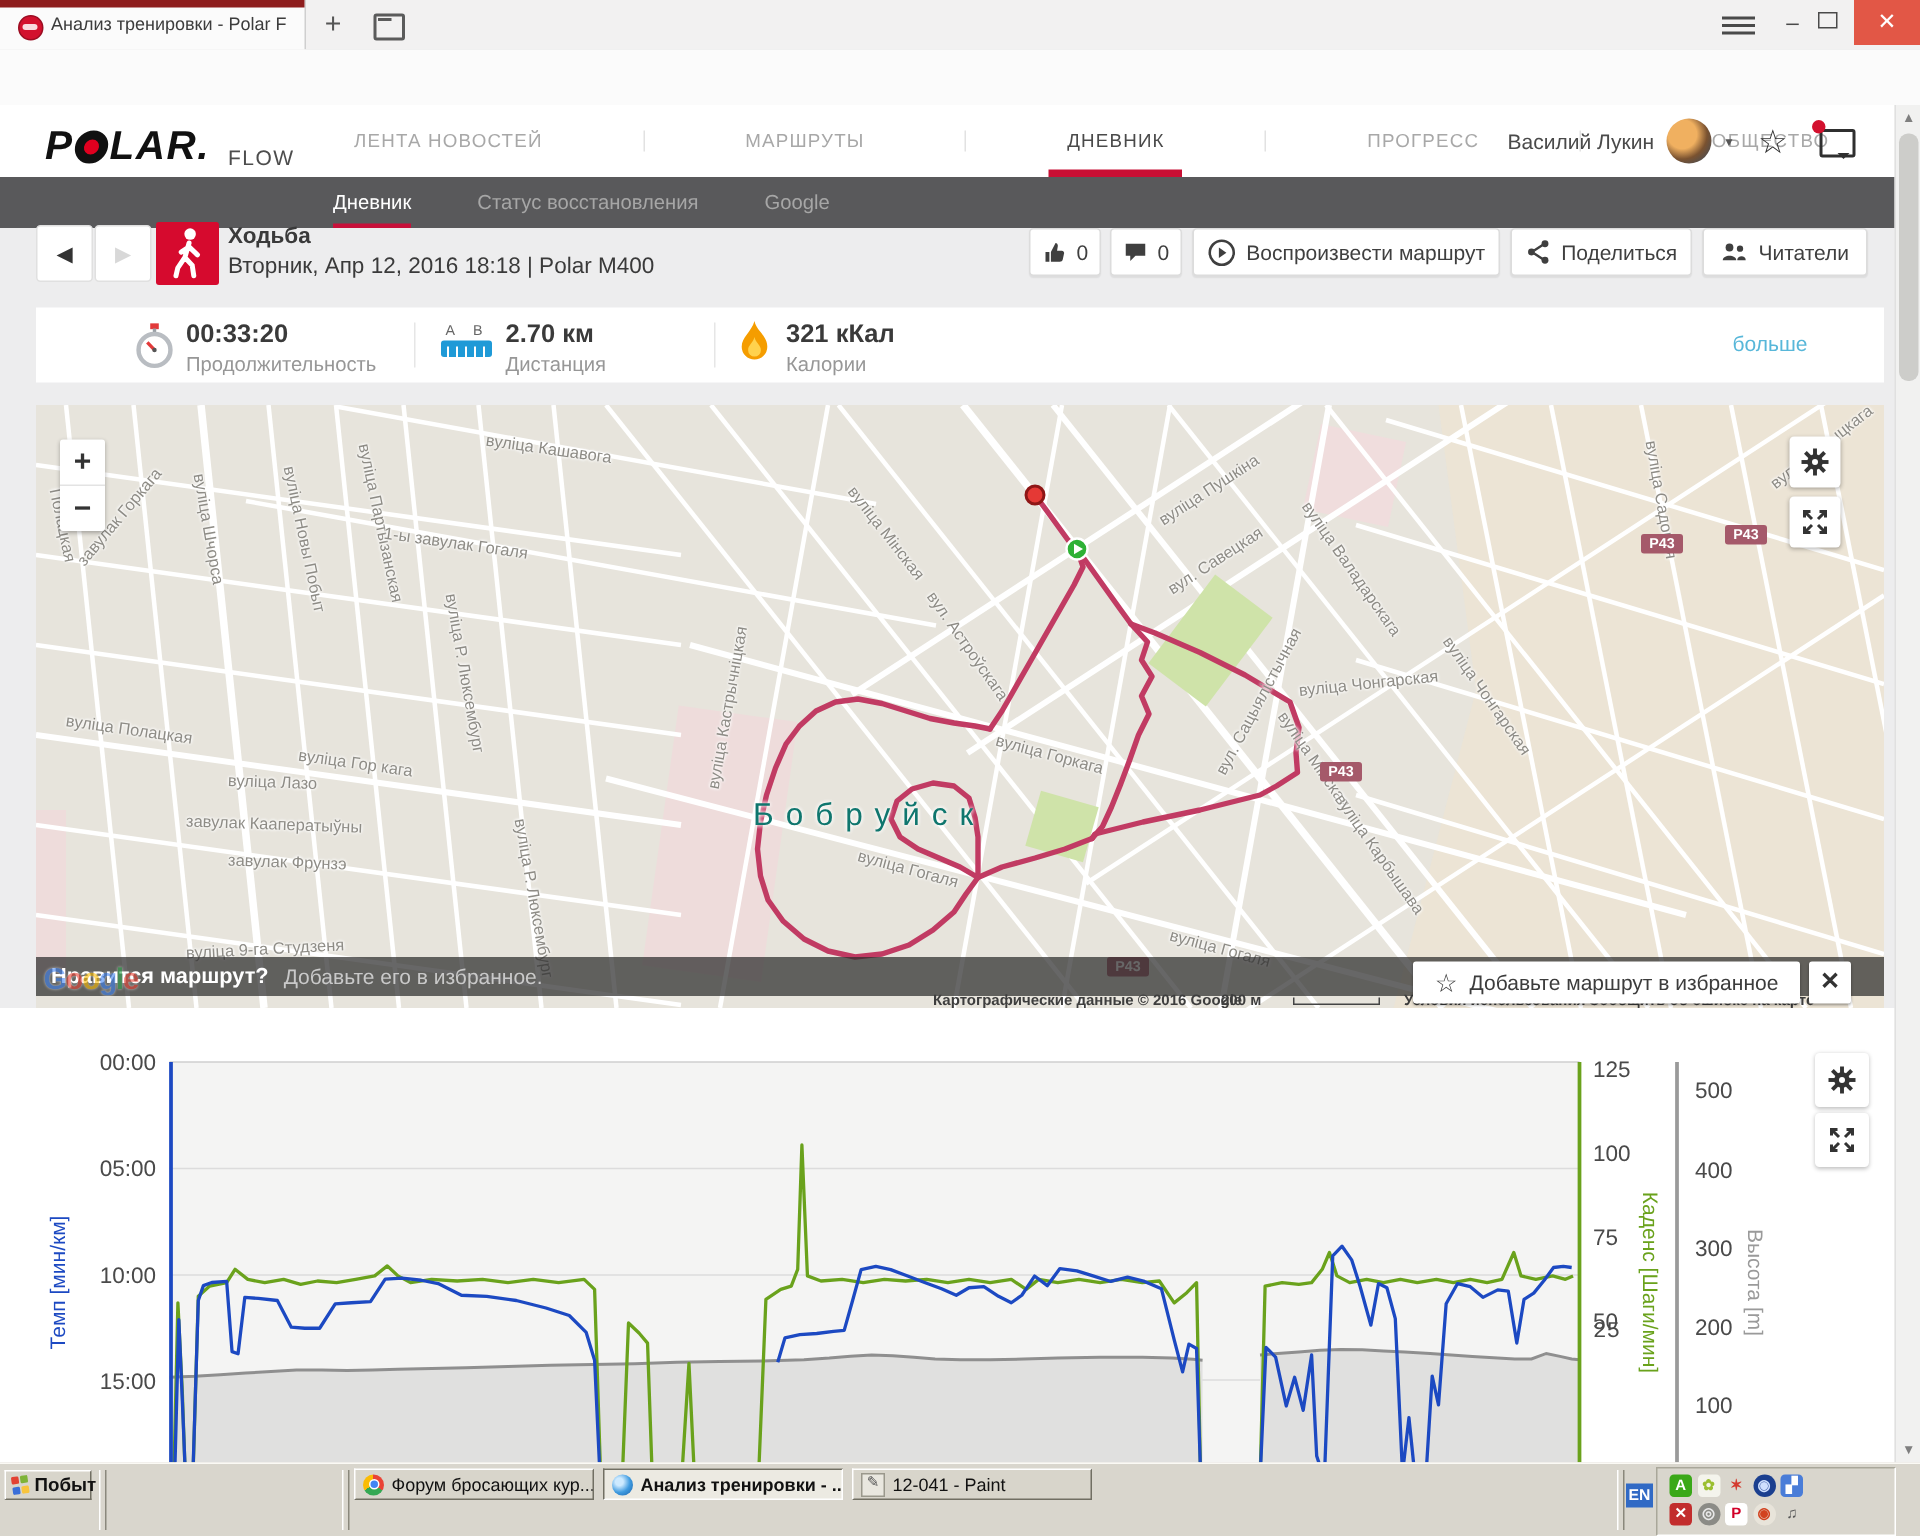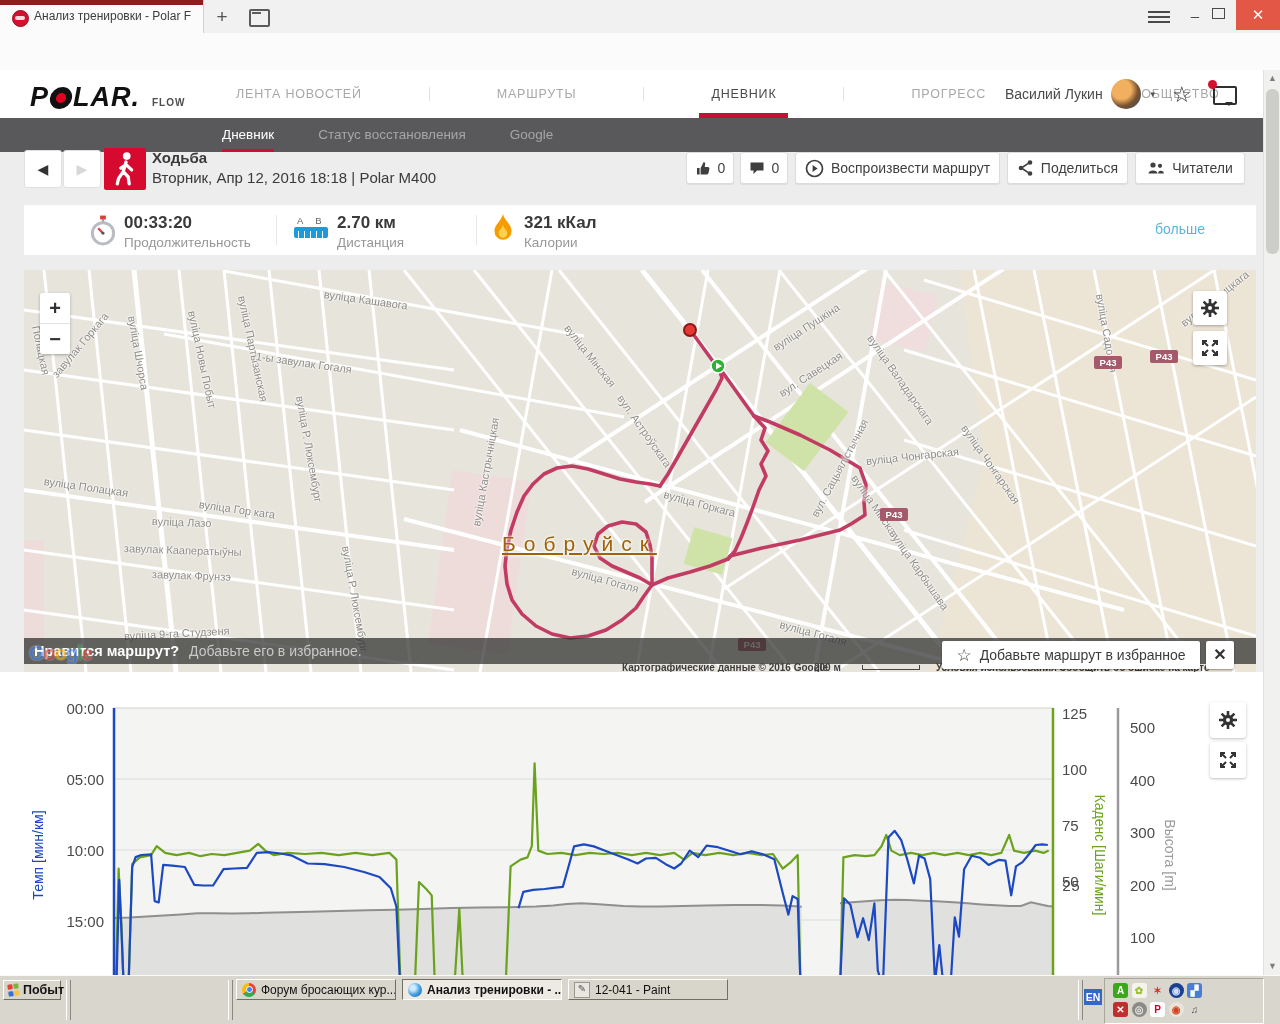--- a/index.html
+++ b/index.html
@@ -37,21 +37,21 @@
   .ext-div{left:1216px;top:40px;width:1px;height:20px;background:#d0d0d0;}
   .ext-chat{left:1234px;top:41px;width:20px;height:15px;border:2px solid #6e6e6e;border-radius:2px;}
   .ext-chat::after{content:"";position:absolute;left:2px;bottom:-7px;border:4px solid transparent;border-top-color:#6e6e6e;}
 
   
   .pheader{left:0;top:70px;width:1280px;height:48px;background:#fff;}
   .plogo{left:30px;top:12px;display:flex;align-items:center;font-style:italic;font-weight:900;
          font-size:27px;letter-spacing:1px;color:#111;}
   .plogo .o{display:inline-block;width:10px;height:10px;border:6px solid #111;border-radius:50%;
             background:#e1001f;margin:0 1px;transform:skewX(-8deg);}
-  .pflow{left:152px;top:27px;font-size:10px;font-weight:bold;color:#4d4d4d;letter-spacing:1px;}
+  .pflow{left:152px;top:27px;font-size:14px;font-weight:normal;color:#4d4d4d;letter-spacing:1px;}
   .pnav{left:214px;top:0;height:48px;display:flex;align-items:center;gap:45px;}
   .pnav-item{padding:0 22px;font-size:12.5px;letter-spacing:.8px;color:#a8a8a8;height:48px;line-height:48px;position:relative;}
   .pnav-item.active{color:#4a4a4a;}
   .pnav-item.active::after{content:"";position:absolute;left:10px;right:10px;bottom:0;height:5px;background:#c80f34;}
   .pnav-sep{width:1px;height:14px;background:#e2e2e2;}
   .puser{left:1005px;top:0;height:48px;display:flex;align-items:center;gap:8px;}
   .puser-name{font-size:14px;color:#4a4a4a;}
   .avatar{width:30px;height:30px;border-radius:50%;background:radial-gradient(circle at 35% 35%,#f0b060 0 35%,#7a5230 60%,#2e4a66);}
   .caret{font-size:8px;color:#555;}
   .hstar{left:1172px;top:12px;font-size:22px;color:#2f2f2f;}
@@ -82,21 +82,21 @@
   .more-link{left:1131px;top:16px;font-size:14px;color:#58b7d9;}
   .ruler{width:34px;height:11px;background:#1f9ad7;border-radius:2px;position:relative;}
   .ruler::before{content:"";position:absolute;left:4px;top:4px;width:26px;height:7px;
      background:repeating-linear-gradient(90deg,#fff 0 1.5px,transparent 1.5px 6px);}
   .ab{font-size:9.5px;color:#666;display:flex;gap:12px;margin-left:3px;margin-bottom:1px;}
 
   
   .map{left:24px;top:270px;width:1232px;height:402px;background:#e7e4dc;overflow:hidden;}
   .street{position:absolute;font-size:11px;color:#8e8c86;white-space:nowrap;transform-origin:left center;
           text-shadow:0 0 2px #fff,0 0 2px #fff,0 0 3px #fff;}
-  .city-label{position:absolute;font-size:21px;letter-spacing:8px;color:#a16207;text-shadow:0 0 3px #fff,0 0 3px #fff;text-decoration:underline;}
+  .city-label{position:absolute;font-size:21px;letter-spacing:8px;color:#0f766e;text-shadow:0 0 3px #fff,0 0 3px #fff;}
   .badge{position:absolute;width:28px;height:13px;background:#a5596a;border-radius:2px;color:#fff;font-size:9.5px;
          text-align:center;line-height:13px;font-weight:bold;}
   .map-zoom{left:16px;top:23px;width:30px;height:61px;background:#fff;border-radius:2px;box-shadow:0 1px 3px rgba(0,0,0,.3);}
   .map-zoom div{height:30px;text-align:center;line-height:30px;font-size:20px;font-weight:bold;color:#333;}
   .map-zoom .sep{height:1px;background:#e3e3e3;}
   .sq-btn{width:34px;height:34px;background:#fff;border-radius:3px;box-shadow:0 1px 3px rgba(0,0,0,.3);
           display:flex;align-items:center;justify-content:center;}
   .like-bar{left:0;top:368px;width:1232px;height:26px;background:rgba(45,45,45,.72);display:flex;align-items:center;}
   .like-q{margin-left:10px;font-size:14.5px;font-weight:bold;color:#fff;}
   .like-hint{margin-left:10px;font-size:14px;color:#c9c9c9;text-align:right;}

